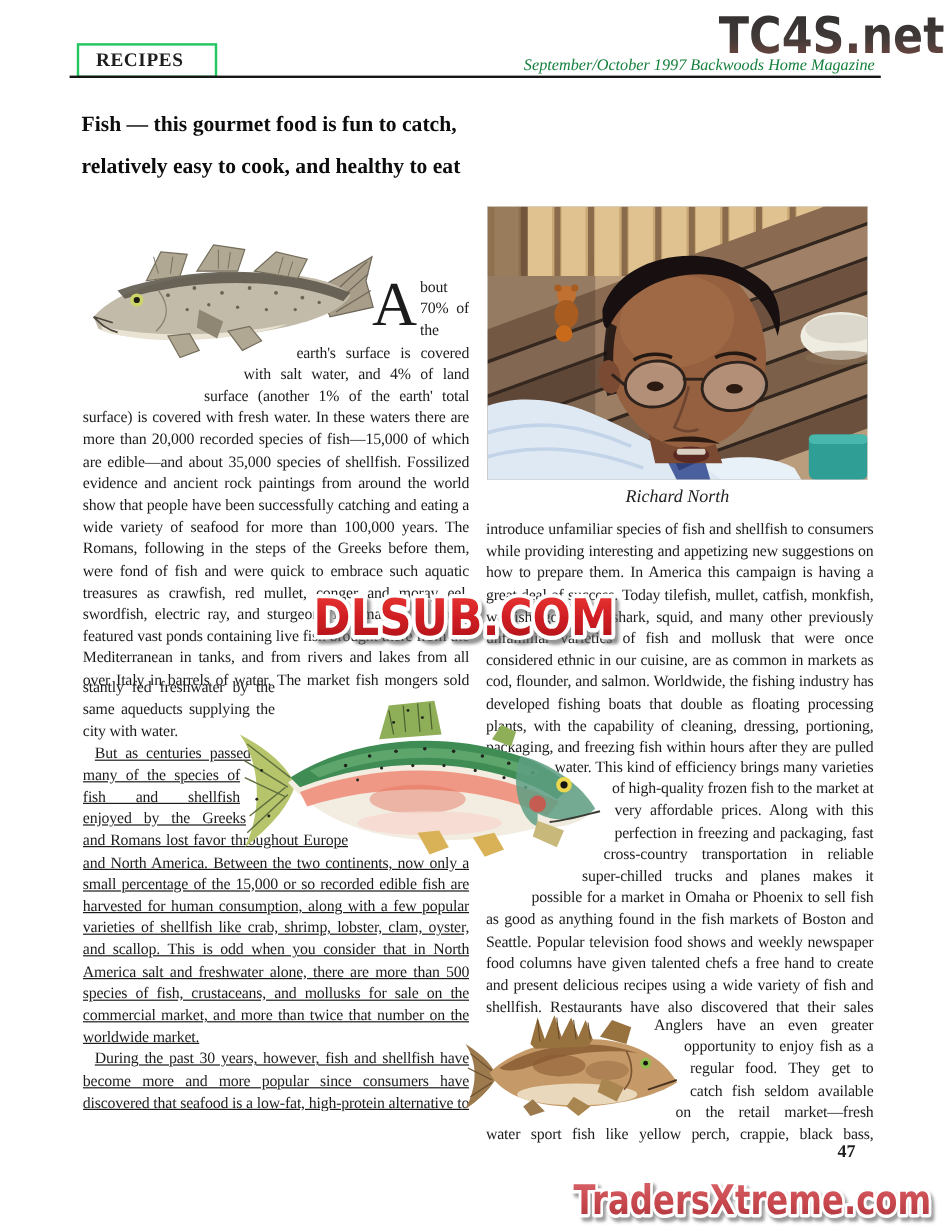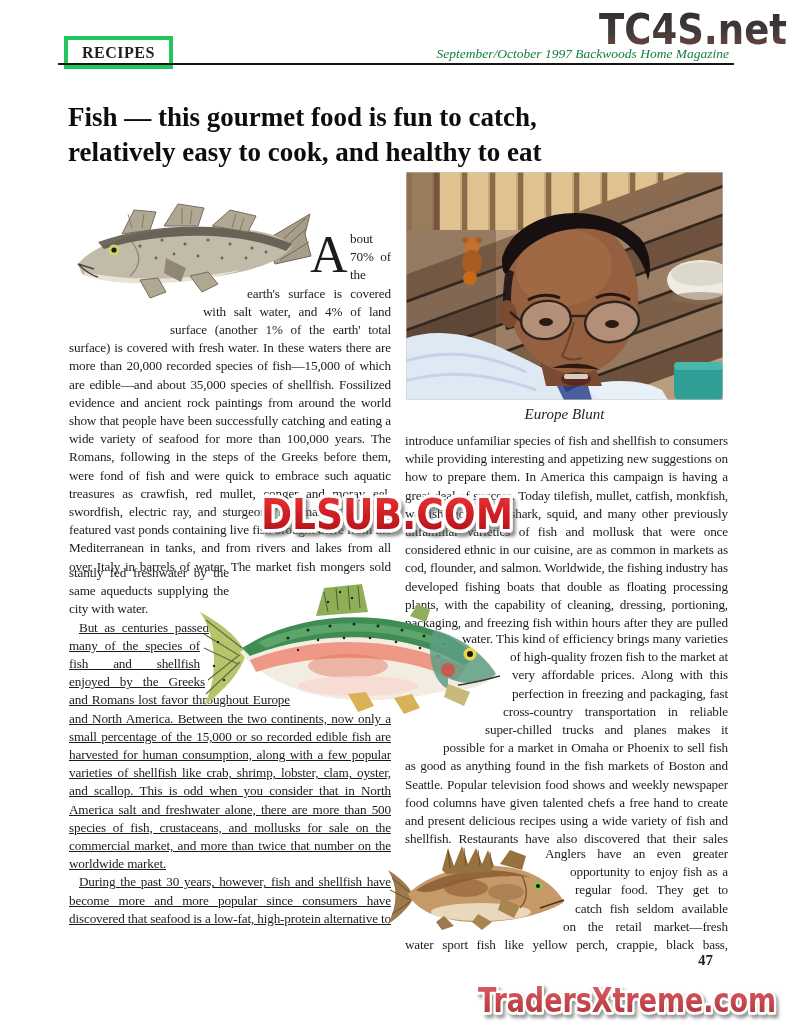--- a/index.html
+++ b/index.html
@@ -1,25 +1,25 @@
 <!DOCTYPE html>
 <html><head>
 <meta charset="utf-8">
 <style>
   html,body{margin:0;padding:0;background:#ffffff;}
   .page{position:relative;width:791px;height:1024px;background:#ffffff;overflow:hidden;
         font-family:"Liberation Serif","DejaVu Serif",serif;color:#1e1e1e;}
   .abs{position:absolute;}
   
-  .recipes-box{position:absolute;left:64px;top:36px;border:4px solid #22c55e;padding:4px 14px 3px 14px;}
+  .recipes-box{position:absolute;left:64px;top:36px;border:2px solid #22c55e;padding:4px 26px 3px 14px;}
   .recipes-box span{font-weight:bold;font-size:16px;letter-spacing:.5px;}
   .issue-line{position:absolute;top:46px;right:62px;font-style:italic;font-size:13.5px;color:#15803d;}
   .hrule{position:absolute;left:58px;top:63px;width:676px;height:2px;background:#161616;}
   
-  .title{position:absolute;left:68px;top:100px;font-weight:bold;font-size:27px;line-height:35px;color:#0d0d0d;}
+  .title{position:absolute;left:68px;top:86px;font-weight:bold;font-size:18px;line-height:35px;color:#0d0d0d;}
   
   .byline{position:absolute;left:71px;top:172px;width:230px;text-align:center;font-style:italic;font-size:14.5px;line-height:17px;}
   
   .flow{position:absolute;font-size:13.2px;line-height:18.2px;text-align:justify;letter-spacing:-0.15px;
         color:#1c1c1c;overflow:hidden;}
   .para{margin:0;}
   .ind{text-indent:10px;text-decoration:underline;}
   .sp-l{float:left;clear:left;height:18.2px;}
   .sp-r{float:right;clear:right;height:18.2px;}
   .codsp{float:left;width:241px;height:54px;}
@@ -193,21 +193,21 @@
       <ellipse cx="206" cy="152" rx="7" ry="4" fill="#2a1a12"></ellipse>
 
       <path d="M168 150 C 164 166 160 176 156 184 C 162 188 170 188 176 186" stroke="#6e4530" stroke-width="2.2" fill="none"></path>
 
       <path d="M146 196 C 160 190 182 190 194 198 C 180 196 158 196 146 196 Z" fill="#2a1a12"></path>
       <ellipse cx="170" cy="207" rx="15" ry="7" fill="#5a2a22"></ellipse>
       <rect x="158" y="202" width="24" height="5" rx="2" fill="#d8cfc0"></rect>
     </g>
     <rect x="0" y="0" width="317" height="228" fill="none" stroke="#cccccc" stroke-width="1"></rect>
   </svg>
-  <div class="caption">Europe Blunt</div>
+  <div class="caption">Richard North</div>
 
   <div class="flow" style="left:69px;top:230px;width:322px;height:346px;">
     <div class="para">
       <div class="codsp"></div>
       <div class="dropcap">A</div>
       <div class="sp-l" style="width:178px"></div>
       <div class="sp-l" style="width:134px"></div>
       <div class="sp-l" style="width:101px"></div>
       <span>bout 70% of the earth's surface is covered with salt water, and 4% of land surface (another 1% of the earth' total surface) is covered with fresh water. In these waters there are more than 20,000 recorded species of fish—15,000 of which are edible—and about 35,000 species of shellfish. Fossilized evidence and ancient rock paintings from around the world show that people have been successfully catching and eating a wide variety of seafood for more than 100,000 years. The Romans, following in the steps of the Greeks before them, were fond of fish and were quick to embrace such aquatic treasures as crawfish, red mullet, conger and moray eel, swordfish, electric ray, and sturgeon. The market in Rome featured vast ponds containing live fish brought there from the Mediterranean in tanks, and from rivers and lakes from all over Italy in barrels of water. The market fish mongers sold live crawfish, sea turtles, lobsters, oysters, mussels, and every imaginable species of salt and freshwater fish. The ponds were con-</span>
     </div>

